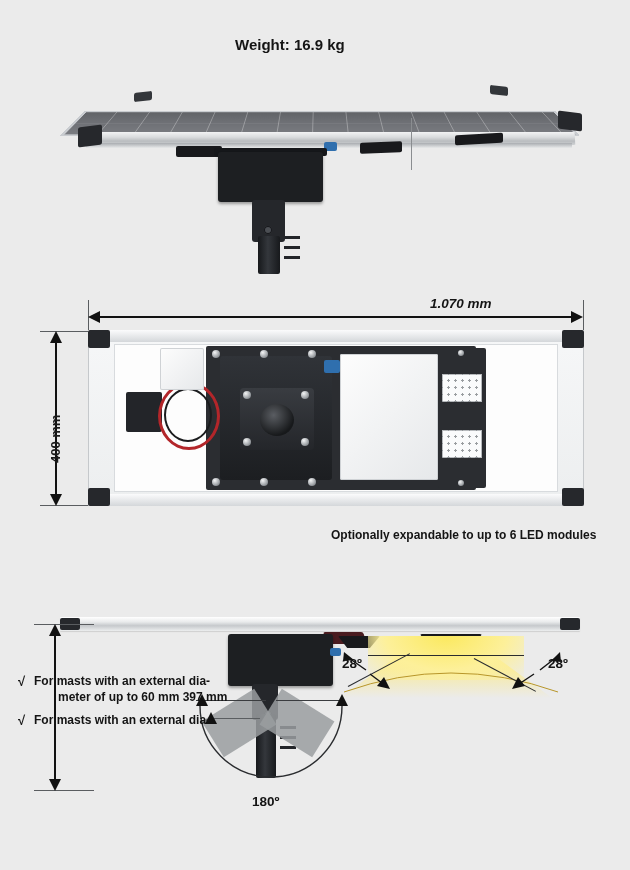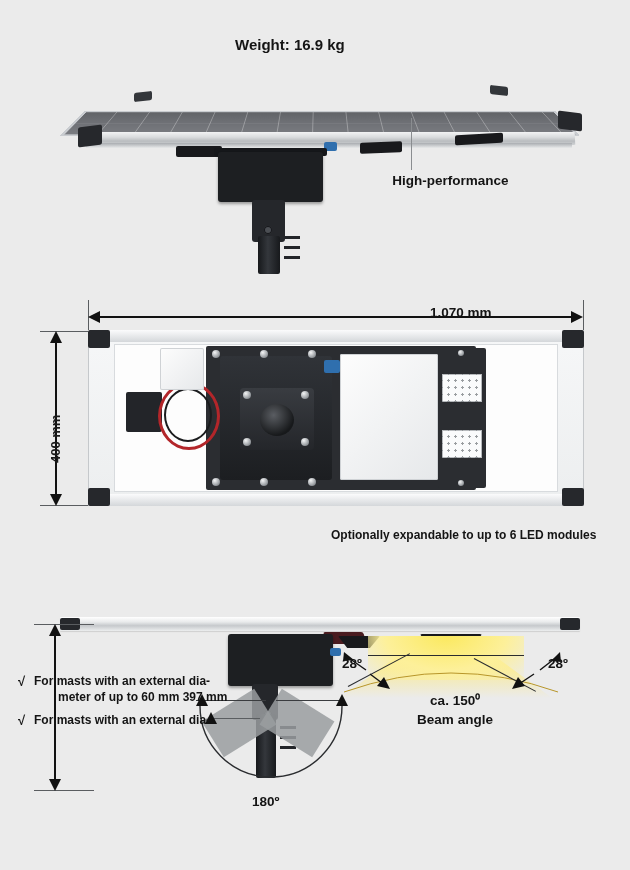--- a/index.html
+++ b/index.html
@@ -138,28 +138,27 @@
 
   <div class="bbox-lip"></div>
   <div class="bbox"></div>
   <div class="bracket"></div>
   <div class="pole"></div>
   <div class="fin" style="left:284px;top:236px;"></div>
   <div class="fin" style="left:284px;top:246px;"></div>
   <div class="fin" style="left:284px;top:256px;"></div>
 
   <div class="leader" style="left:411px;top:118px;height:52px;"></div>
-  <div class="txt t14 center" style="left:333px;top:172px;width:235px;">High-performance</div>
 
   <div class="ext" style="left:88px;top:300px;height:32px;"></div>
   <div class="ext" style="left:583px;top:300px;height:32px;"></div>
   <div class="dimline" style="left:94px;top:316px;width:484px;height:2px;"></div>
   <div class="ahead ah-l" style="left:88px;top:311px;"></div>
   <div class="ahead ah-r" style="left:571px;top:311px;"></div>
-  <div class="txt t14" style="left:430px;top:304px;">1.070 mm</div>
+  <div class="txt t14" style="left:430px;top:295px;font-style:italic;">1.070 mm</div>
 
   <div class="ext" style="left:40px;top:331px;width:50px;height:1px;background:#5a5d60;"></div>
   <div class="ext" style="left:40px;top:505px;width:50px;height:1px;background:#5a5d60;"></div>
   <div class="dimline" style="left:55px;top:337px;width:2px;height:163px;"></div>
   <div class="ahead ah-u" style="left:50px;top:331px;"></div>
   <div class="ahead ah-d" style="left:50px;top:494px;"></div>
   <div class="vlabel" style="left:48px;top:463px;">400 mm</div>
 
   <div class="bv">
     <div class="bv-rail" style="top:0;"></div>
@@ -250,22 +249,20 @@
     <polygon points="50,41 37,38 44,29" fill="#111"></polygon>
   </svg>
   <svg class="abs" style="left:492px;top:648px;" width="90" height="48">
     <path d="M66,8 L48,22" stroke="#111" stroke-width="1.4" fill="none"></path>
     <polygon points="68,4 59,13 69,14" fill="#111"></polygon>
     <path d="M24,38 L42,26" stroke="#111" stroke-width="1.4" fill="none"></path>
     <polygon points="20,41 26,29 33,38" fill="#111"></polygon>
   </svg>
   <div class="txt t14" style="left:342px;top:655px;">28º</div>
   <div class="txt t14" style="left:548px;top:655px;">28º</div>
-  <div class="txt t14 center" style="left:390px;top:692px;width:130px;">ca. 150⁰</div>
-  <div class="txt t14 center" style="left:390px;top:711px;width:130px;">Beam angle</div>
 
   <div class="ext" style="left:34px;top:624px;width:60px;height:1px;background:#5a5d60;"></div>
   <div class="ext" style="left:34px;top:790px;width:60px;height:1px;background:#5a5d60;"></div>
   <div class="dimline" style="left:54px;top:630px;width:2px;height:156px;"></div>
   <div class="ahead ah-u" style="left:49px;top:624px;"></div>
   <div class="ahead ah-d" style="left:49px;top:779px;"></div>
 
   <div class="ext" style="left:208px;top:718px;width:52px;height:1px;background:#5a5d60;"></div>
   <div class="ahead ah-u" style="left:205px;top:712px;"></div>
 

